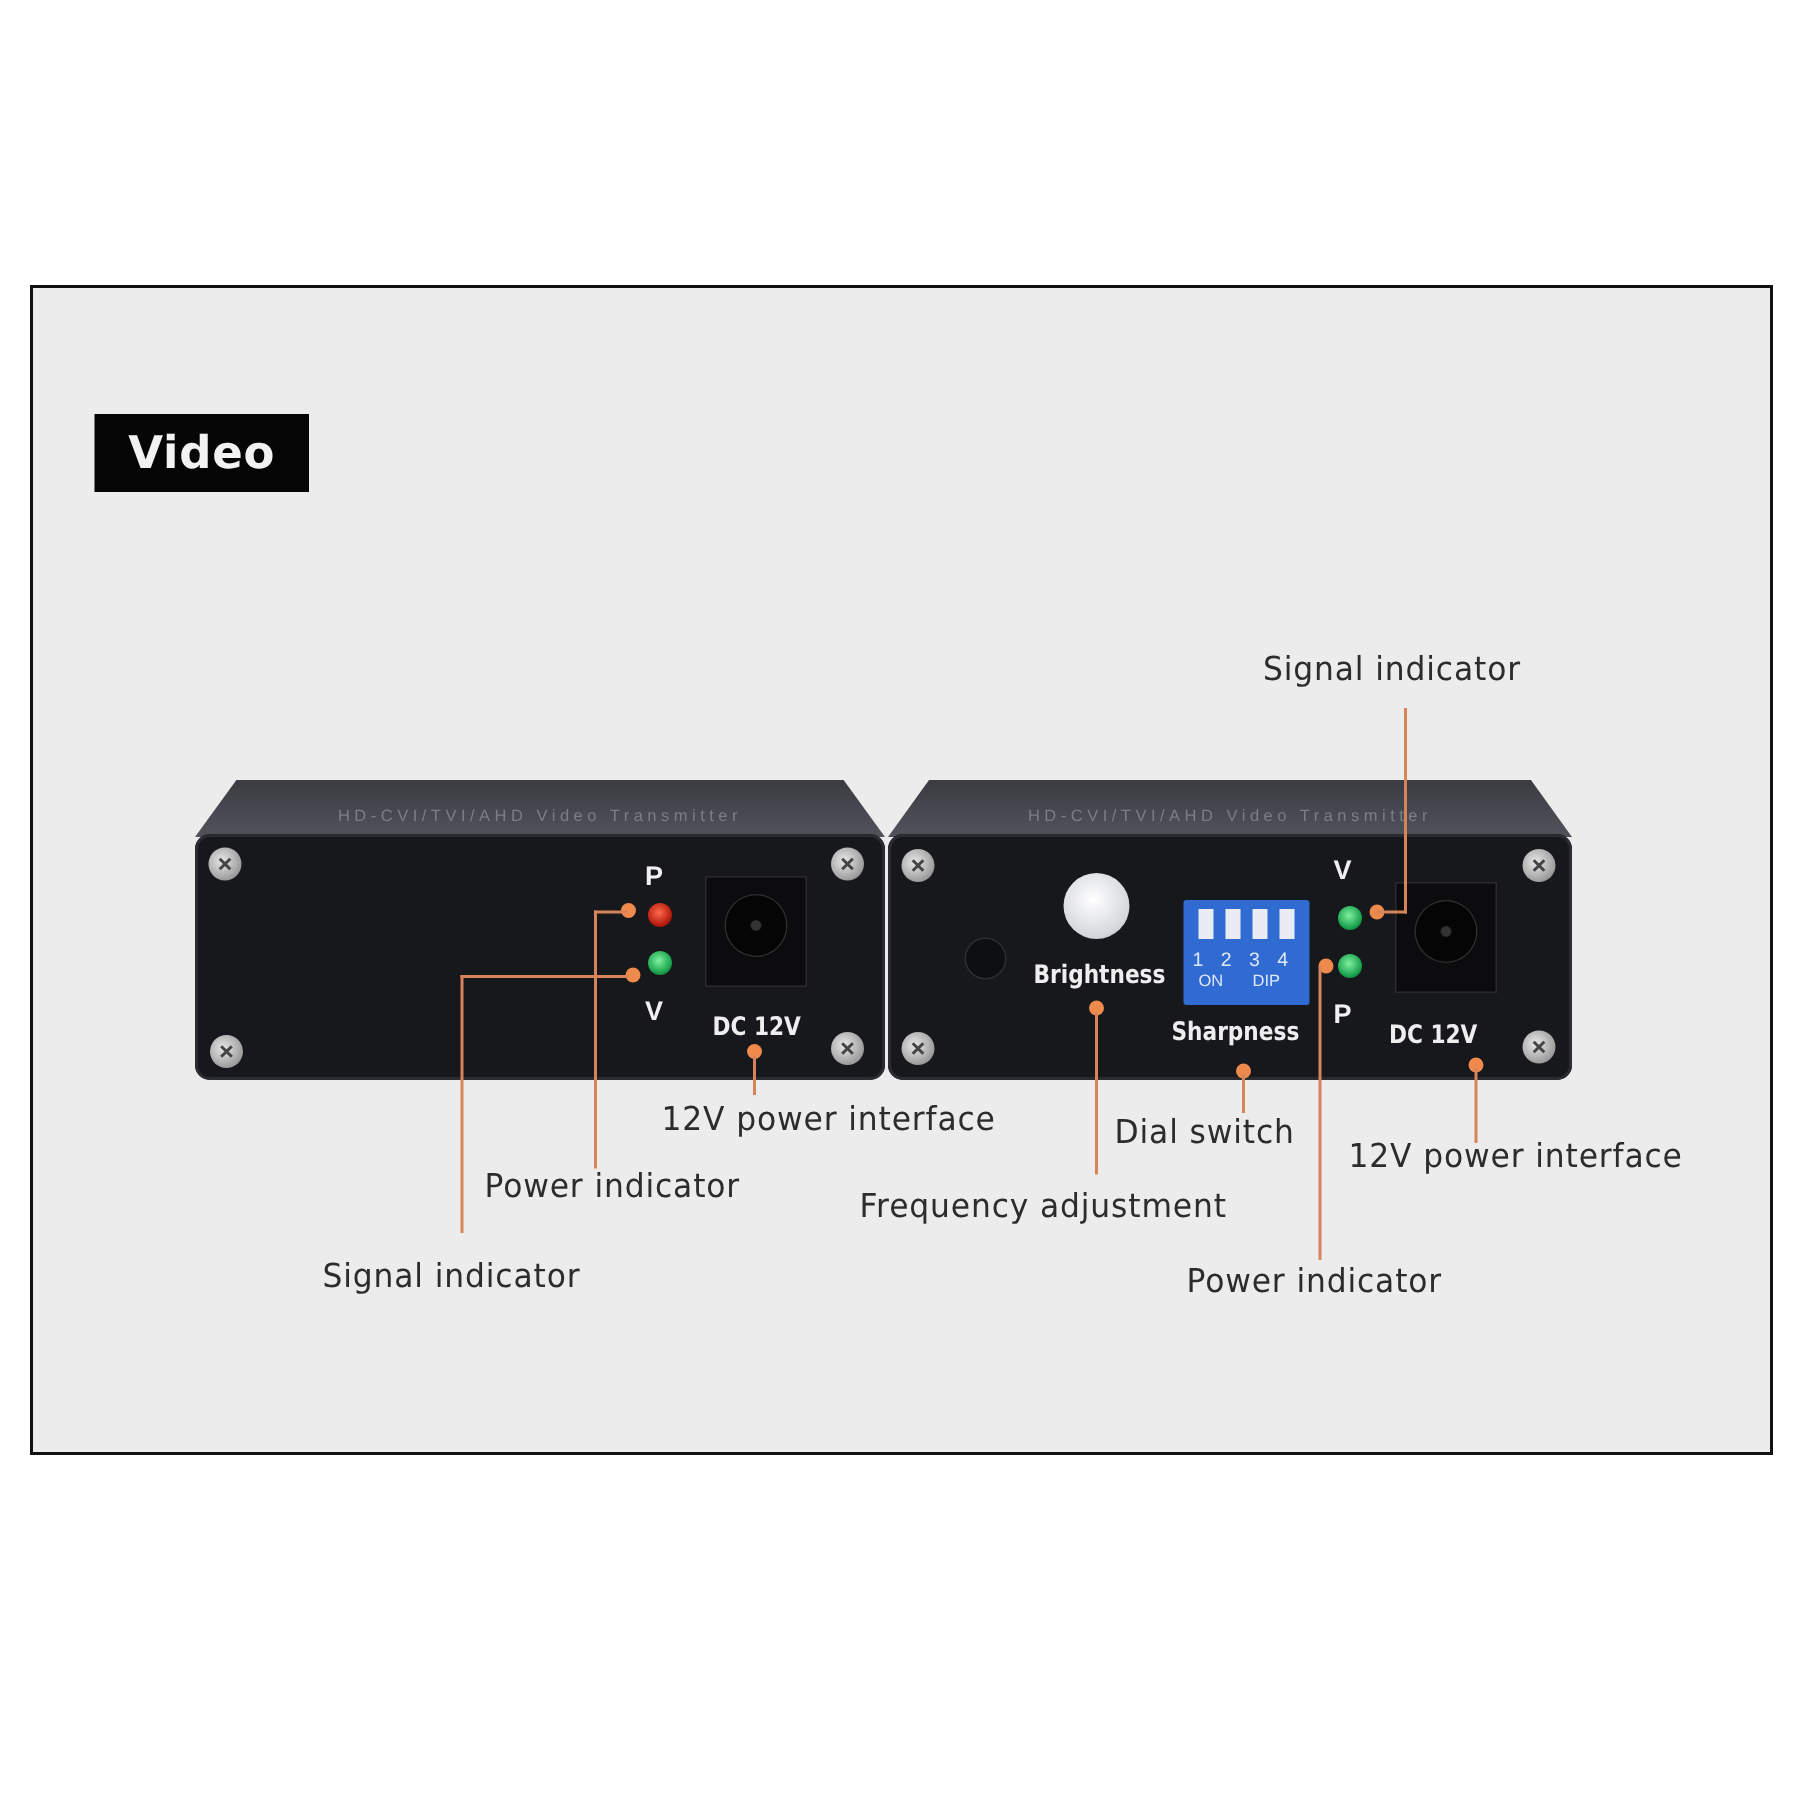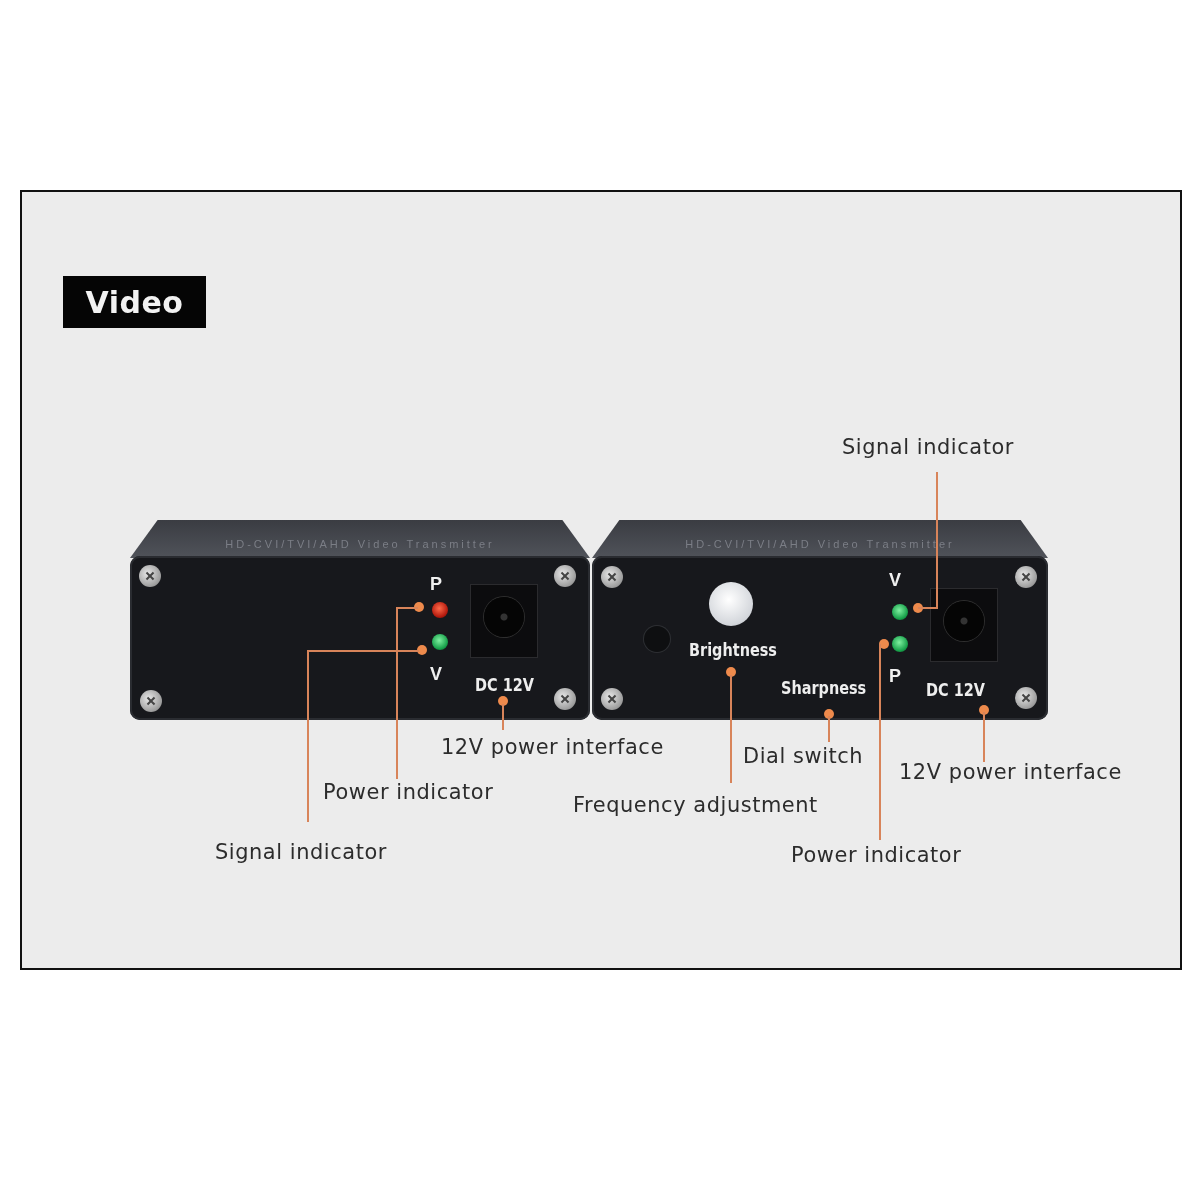--- a/index.html
+++ b/index.html
@@ -89,20 +89,29 @@
   <div class="face"></div>
   <div class="screw" style="left:9px; top:46px;"></div>
   <div class="screw" style="left:9px; top:168px;"></div>
   <div class="screw" style="left:423px; top:46px;"></div>
   <div class="screw" style="left:423px; top:167px;"></div>
 
   <div class="button-hole" style="left:52px; top:106px;"></div>
   <div class="knob" style="left:117px; top:62px;"></div>
   <div class="paneltext" style="left:97px; top:120px;">Brightness</div>
 
+  <div class="dip" style="left:197px; top:80px;">
+    <div class="sw" style="left:10px;"></div>
+    <div class="sw" style="left:28px;"></div>
+    <div class="sw" style="left:46px;"></div>
+    <div class="sw" style="left:64px;"></div>
+    <div class="nums">1 2 3 4</div>
+    <div class="lab" style="left:10px;">ON</div>
+    <div class="lab" style="left:46px;">DIP</div>
+  </div>
   <div class="paneltext" style="left:189px; top:158px;">Sharpness</div>
 
   <div class="ledlabel" style="left:297px; top:50px;">V</div>
   <div class="led green" style="left:300px; top:84px;"></div>
   <div class="led green" style="left:300px; top:116px;"></div>
   <div class="ledlabel" style="left:297px; top:146px;">P</div>
 
   <div class="jack" style="left:338px; top:68px;">
     <div class="hole"></div>
   </div>

